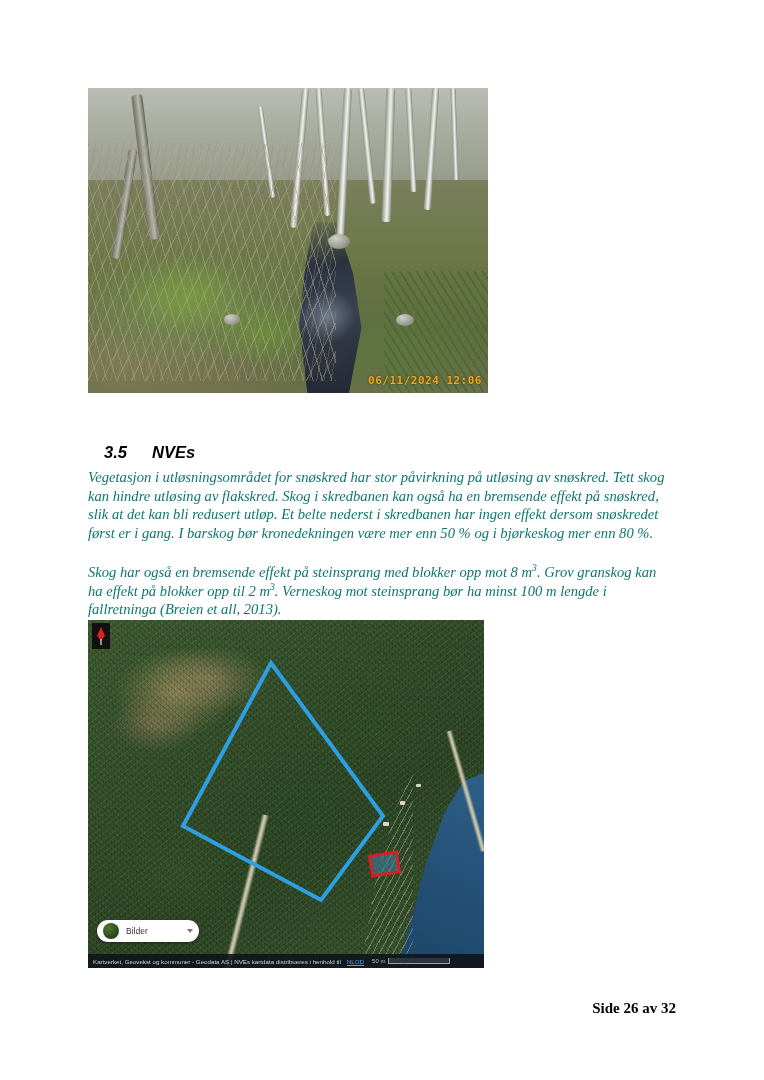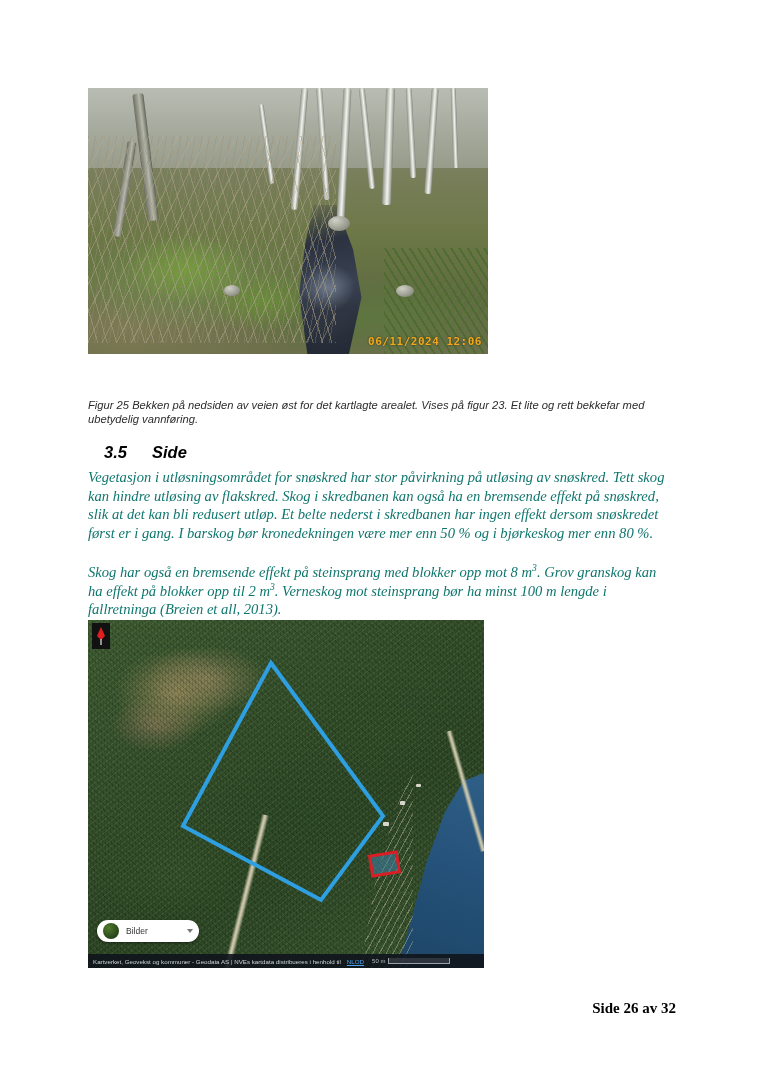--- a/index.html
+++ b/index.html
@@ -8,21 +8,21 @@
     background:#ffffff;
     font-family:"Liberation Serif", serif;
     color:#000;
     position:relative;
     overflow:hidden;
   }
 
   .page { position:absolute; inset:0; }
 
   
-  .photo-figure { position:absolute; left:88px; top:88px; width:400px; height:266px;border-radius:24px; }
+  .photo-figure { position:absolute; left:88px; top:88px; width:400px; height:305px;border-radius:24px; }
   .photo {
     position:absolute; inset:0;
     overflow:hidden;
     background:#6d7a5c;
   }
   
   .ph-sky {
     position:absolute; left:0; top:0; width:100%; height:38%;
     background:
       linear-gradient(180deg,#b9bcb3 0%,#a7ab9e 40%,#8e9480 100%);
@@ -308,24 +308,23 @@
       <div class="ph-ferns"></div>
 
       <div class="rock" style="left:60%;top:48%;width:22px;height:15px;"></div>
       <div class="rock" style="left:34%;top:74%;width:16px;height:11px;"></div>
       <div class="rock" style="left:77%;top:74%;width:18px;height:12px;"></div>
 
       <div class="photo-stamp">06/11/2024  12:06</div>
     </div>
   </div>
 
-  <div class="caption" id="caption-25">Figur 25 Bekken på nedsiden av veien øst for det kartlagte arealet. Vises på figur 23. Et lite og rett bekkefar med ubetydelig vannføring.</div>
 
   <div class="heading">
-    <span class="num">3.5</span><span>Side</span>
+    <span class="num">3.5</span><span>NVEs</span>
   </div>
 
   <div class="para" id="para-1">Vegetasjon i utløsningsområdet for snøskred har stor påvirkning på utløsing av snøskred. Tett skog kan hindre utløsing av flakskred.  Skog i skredbanen kan også ha en bremsende effekt på snøskred, slik at det kan bli redusert utløp.  Et belte nederst i skredbanen har ingen effekt dersom snøskredet først er i gang.  I barskog bør kronedekningen være mer enn 50 % og i bjørkeskog mer enn 80 %.</div>
 
   <div class="para" id="para-2"><span>Skog har også en bremsende effekt på steinsprang med blokker opp mot 8 m</span><sup>3</sup><span>.  Grov granskog kan ha effekt på blokker opp til 2 m</span><sup>3</sup><span>.  Verneskog mot steinsprang bør ha minst 100 m lengde i fallretninga (Breien et all, 2013).</span></div>
 
   <div class="map-figure">
     <div class="map">
       <div class="map-forest"></div>
       <div class="map-clearing"></div>

